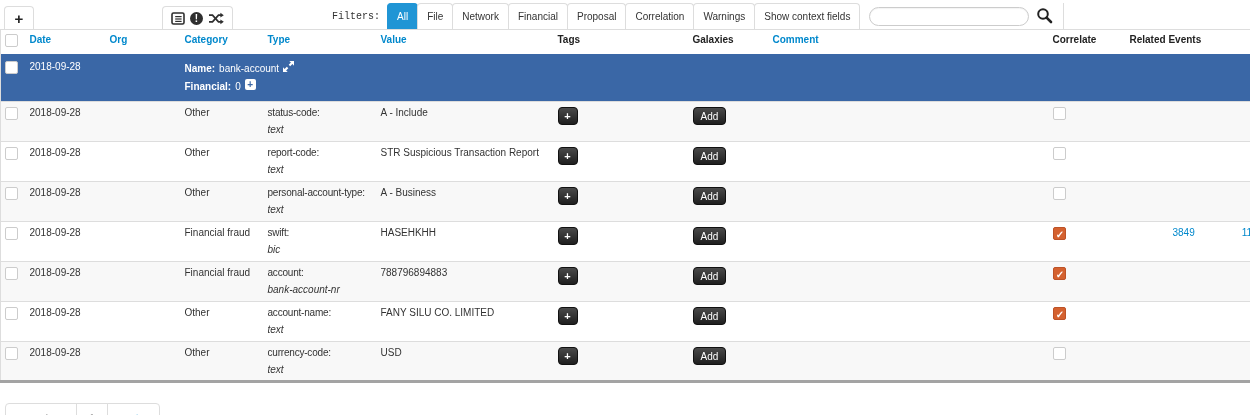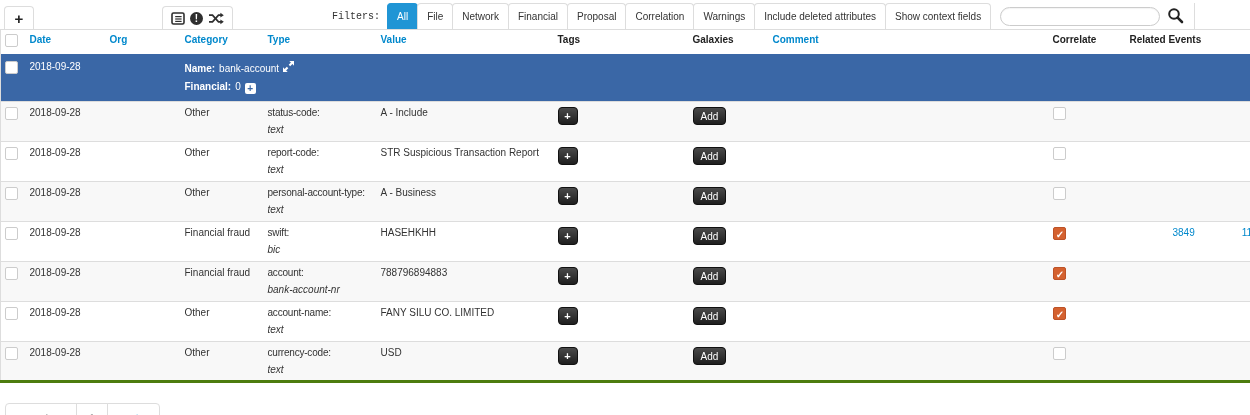--- a/index.html
+++ b/index.html
@@ -24,28 +24,28 @@
     border:1px solid #ddd; border-bottom:none; margin-left:-1px; border-radius:4px 4px 0 0;
     color:#333; cursor:pointer; white-space:nowrap; }
   .filter-tab.active { background:#2095d5; border-color:#2095d5; color:#fff; }
   .search-cell { display:flex; align-items:center; gap:7px; padding:0 10px;
     border-right:1px solid #ddd; margin-left:-1px; }
   .search-input { width:160px; height:19px; border:1px solid #ccc; border-radius:12px;
     padding:0 10px; font-size:10px; outline:none; box-shadow:inset 0 1px 1px rgba(0,0,0,.05); }
 
   
   table { width:1250px; border-collapse:collapse; table-layout:fixed;
-    border-left:1px solid #ddd; border-right:1px solid #ddd; border-bottom:3px solid #4d7c0f; }
+    border-left:1px solid #ddd; border-right:1px solid #ddd; border-bottom:3px solid #a3a3a3; }
   th, td { text-align:left; vertical-align:top; padding:5px 4px; }
   thead th { padding:4px 4px 5px; font-weight:bold; white-space:nowrap; }
   th .sort-link { color:#0088cc; cursor:pointer; }
   th .static-label { color:#222;margin-top:10px; }
   tr.group-row { background:#3a67a6; color:#fff; }
   tr.group-row td { padding-top:7px; padding-bottom:7px; }
-  .group-line { line-height:15px; white-space:nowrap; display:flex; align-items:flex-end; gap:4px; }
+  .group-line { line-height:15px; white-space:nowrap; display:flex; align-items:flex-start; gap:4px; }
   .group-line b { font-weight:bold; }
   .plus-square { display:inline-block; width:11px; height:11px; background:#fff; color:#3a67a6;
     border-radius:2px; font-weight:bold; font-size:10px; line-height:11px; text-align:center; cursor:pointer; }
   tr.attr-row { border-top:1px solid #ddd; height:40px; }
   tr.attr-row.striped { background:#f8f8f8; }
   .type-name { font-weight:normal; letter-spacing:-0.2px; white-space:nowrap; }
   .type-sub { margin-top:6px; color:#333;font-style:italic; }
   .value-text { white-space:nowrap; }
   .cb { display:inline-block; width:13px; height:13px; background:#fff; border:1px solid #ccc;
     border-radius:2px; cursor:pointer; }
@@ -99,21 +99,20 @@
     <div class="filterbar">
       <span class="filters-label">Filters:</span>
       <span id="filter-tabs" style="display:flex; align-items:stretch;">
           <span class="filter-tab active">All</span>
           <span class="filter-tab">File</span>
           <span class="filter-tab">Network</span>
           <span class="filter-tab">Financial</span>
           <span class="filter-tab">Proposal</span>
           <span class="filter-tab">Correlation</span>
           <span class="filter-tab">Warnings</span>
-          <span class="filter-tab">Include deleted attributes</span>
           <span class="filter-tab">Show context fields</span>
         </span>
       <span class="search-cell">
         <input class="search-input" type="text" placeholder="" style="">
         <span>
           <svg width="17" height="17" viewBox="0 0 17 17">
             <circle cx="7" cy="7" r="4.8" fill="none" stroke="#222" stroke-width="2"></circle>
             <line x1="10.6" y1="10.6" x2="15" y2="15" stroke="#222" stroke-width="2.6" stroke-linecap="round"></line>
           </svg>
         </span>

